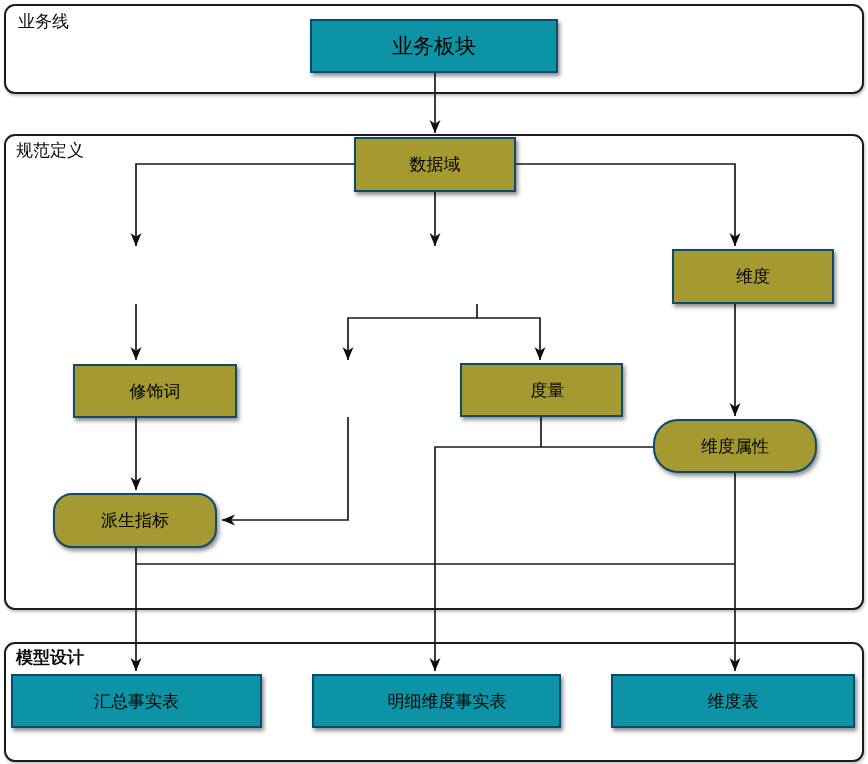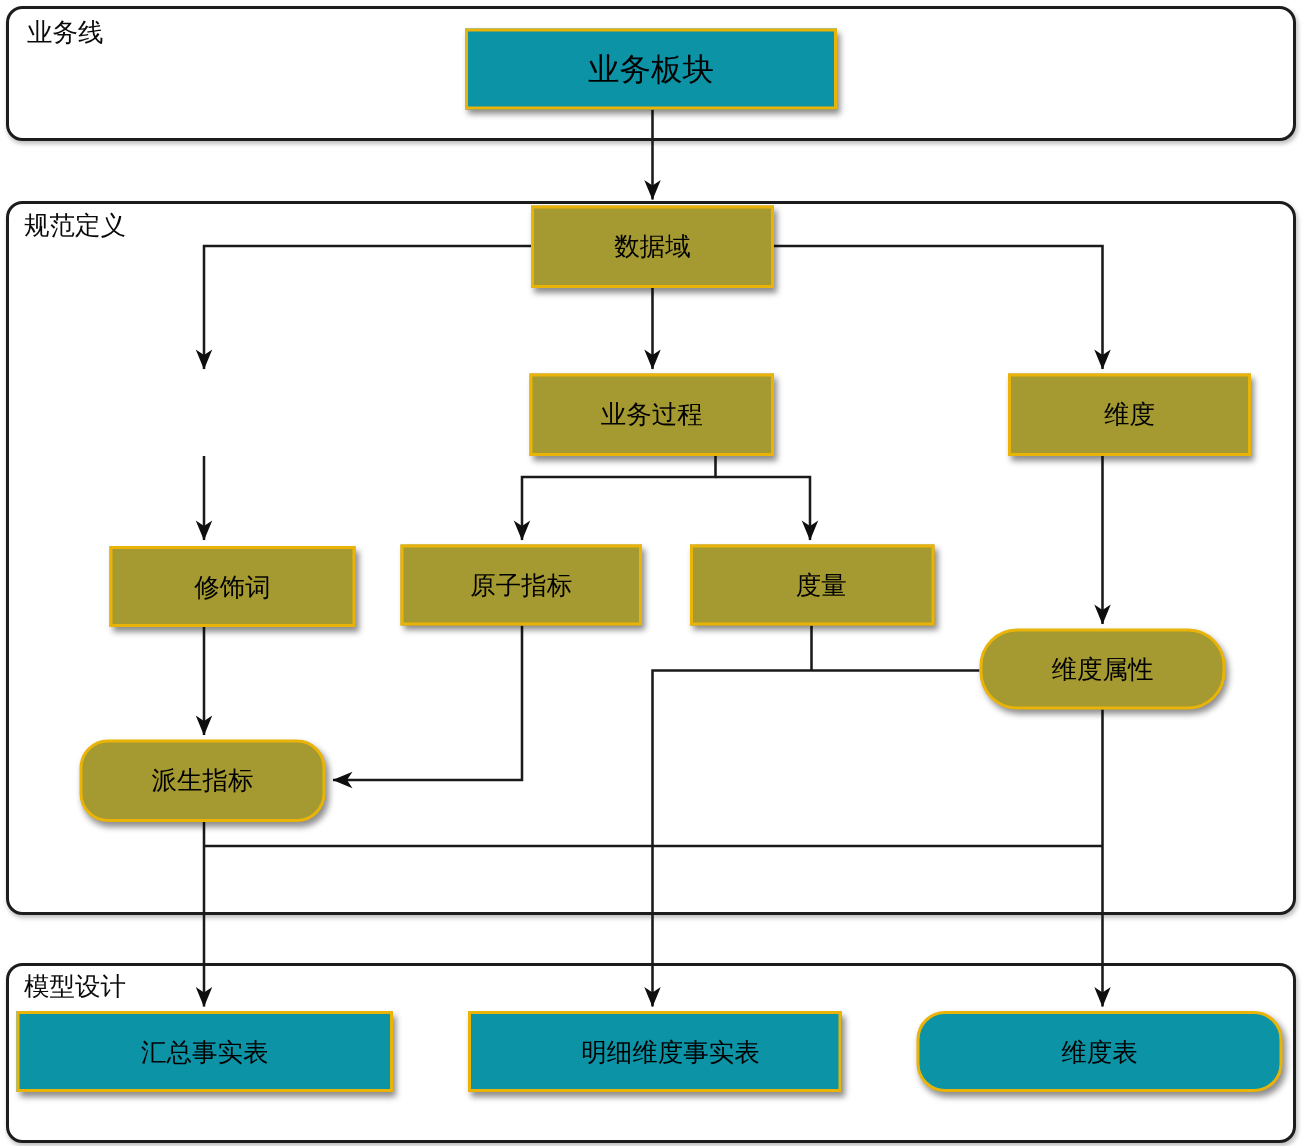--- a/index.html
+++ b/index.html
@@ -22,21 +22,21 @@
   }
 
   svg.edges{position:absolute;left:0;top:0;z-index:2;}
 
   .node{
     position:absolute;
     z-index:3;
     display:flex;
     align-items:center;
     justify-content:center;
-    border:2px solid #eab308;
+    border:2px solid #0c4a6e;
     box-shadow:2px 3px 4px rgba(0,0,0,0.45);
     font-size:17px;
     text-align:center;
     color:#000;
     box-sizing:border-box;
   }
   .node.teal{background:var(--teal,#0d93a6);}
   .node.olive{background:var(--olive,#a49a31);}
   .node.big{font-size:21px;}
 </style>
@@ -44,21 +44,21 @@
 <body>
 
 <div class="canvas">
 
   <div class="section" style="left:4px;top:4px;width:856px;height:86px;"></div>
   <div class="section" style="left:4px;top:134px;width:856px;height:472px;"></div>
   <div class="section" style="left:4px;top:642px;width:856px;height:116px;"></div>
 
   <div class="section-label" style="left:18px;top:12px;">业务线</div>
   <div class="section-label" style="left:16px;top:141px;">规范定义</div>
-  <div class="section-label" style="left:16px;top:648px;">模型设计</div>
+  <div class="section-label" style="left:16px;top:648px;font-weight:bold;">模型设计</div>
 
   <svg class="edges" width="868" height="764" viewBox="0 0 868 764">
     <defs>
       <marker id="arrow" markerWidth="15" markerHeight="13" refX="13.5" refY="6" orient="auto" markerUnits="userSpaceOnUse">
         <path d="M0.5,0.5 L13.8,6 L0.5,11.5 L4.2,6 Z" fill="#0e0e0e"></path>
       </marker>
     </defs>
     <g fill="none" stroke="#1a1a1a" stroke-width="1.7">
       <path d="M435,73 L435,133" marker-end="url(#arrow)"></path>
       <path d="M354,164 L136,164 L136,246" marker-end="url(#arrow)"></path>
@@ -75,28 +75,26 @@
       <path d="M735,473 L735,671" marker-end="url(#arrow)"></path>
       <path d="M136,548 L136,671" marker-end="url(#arrow)"></path>
       <path d="M136,564 L735,564"></path>
     </g>
   </svg>
 
   <div class="node teal big" style="left:310px;top:19px;width:248px;height:54px;">业务板块</div>
 
   <div class="node olive" style="left:354px;top:137px;width:162px;height:55px;">数据域</div>
 
-  <div class="node olive" style="left:353px;top:249px;width:163px;height:55px;">业务过程</div>
   <div class="node olive" style="left:653px;top:249px;width:162px;height:55px;margin-left:19px;">维度</div>
 
   <div class="node olive" style="left:53px;top:364px;width:164px;height:54px;margin-left:20px;">修饰词</div>
-  <div class="node olive" style="left:267px;top:363px;width:161px;height:54px;">原子指标</div>
   <div class="node olive" style="left:460px;top:363px;width:163px;height:54px;padding-left:12px;">度量</div>
 
   <div class="node olive" style="left:653px;top:419px;width:164px;height:54px;border-radius:25px;">维度属性</div>
 
   <div class="node olive" style="left:53px;top:493px;width:164px;height:55px;border-radius:19px;">派生指标</div>
 
   <div class="node teal" style="left:11px;top:674px;width:251px;height:54px;">汇总事实表</div>
   <div class="node teal" style="left:312px;top:674px;width:249px;height:54px;padding-left:21px;">明细维度事实表</div>
-  <div class="node teal" style="left:611px;top:674px;width:244px;height:54px;border-radius:19px;">维度表</div>
+  <div class="node teal" style="left:611px;top:674px;width:244px;height:54px;">维度表</div>
 
 </div>
 
 </body></html>

